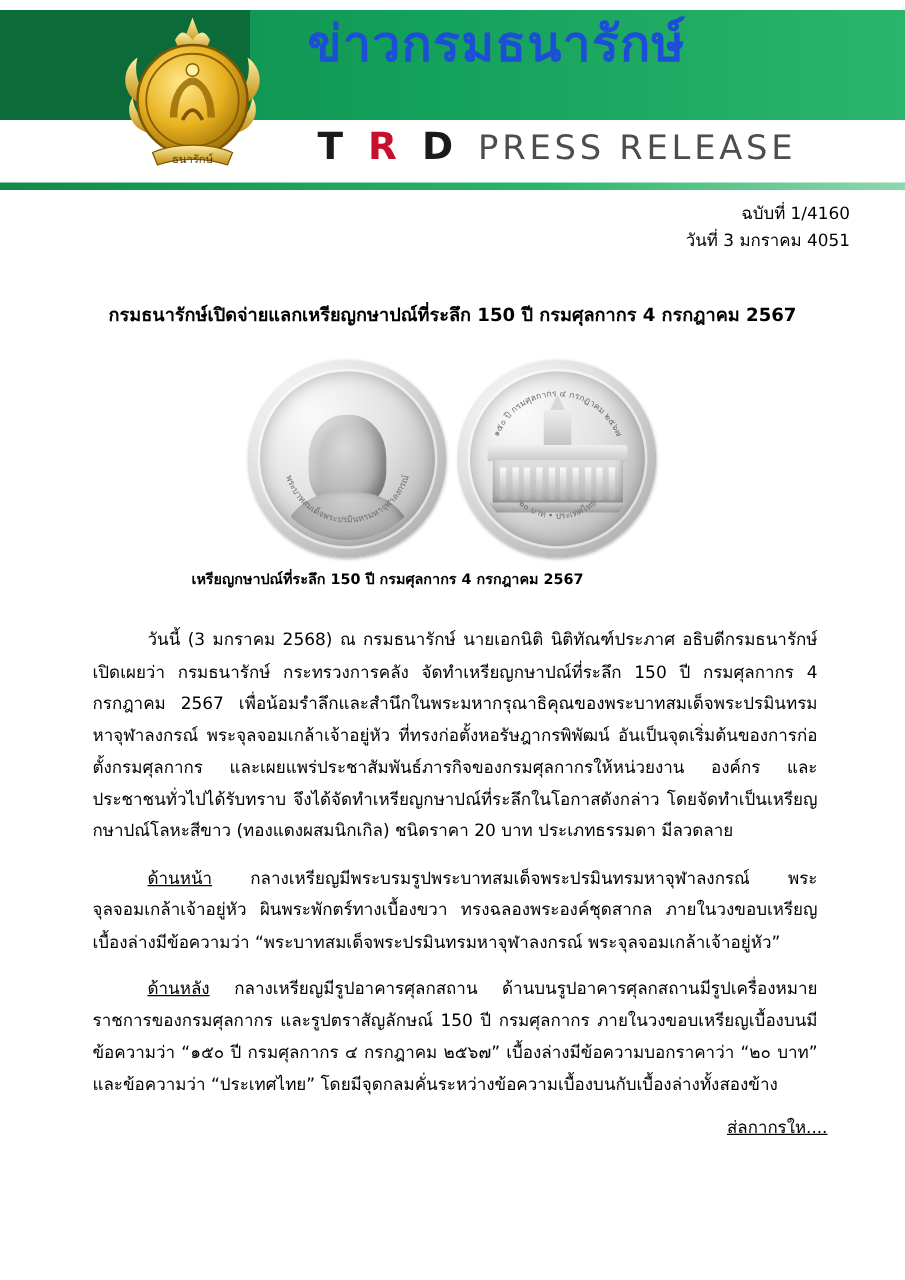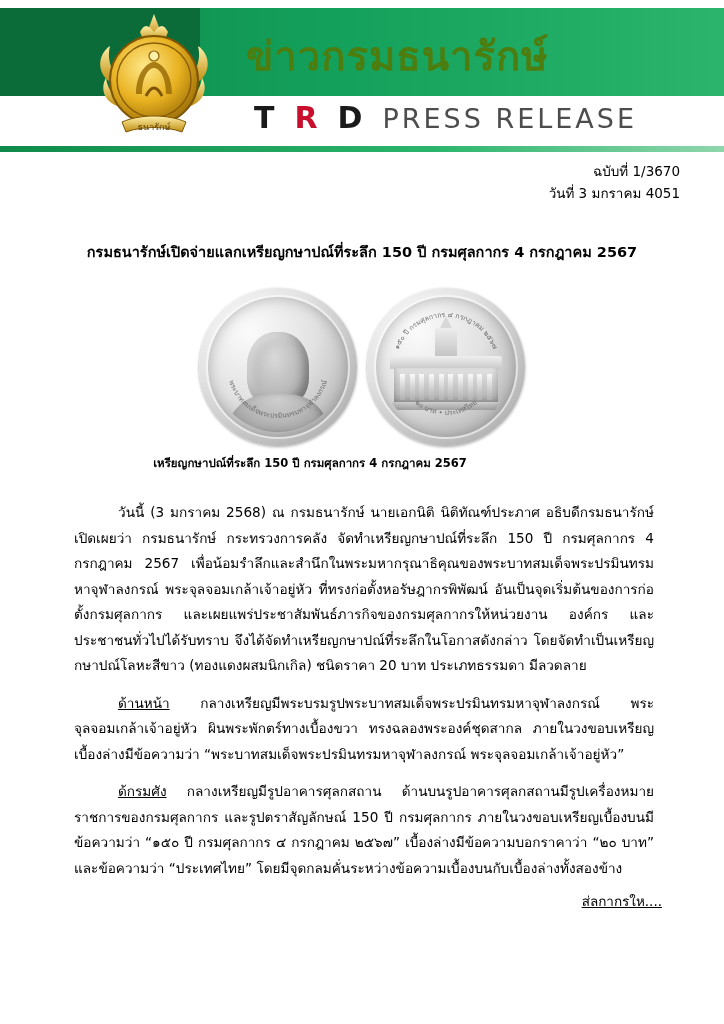--- a/index.html
+++ b/index.html
@@ -51,24 +51,24 @@
     position: absolute;
     left: 0;
     top: 146px;
     width: 724px;
     height: 6px;
     background: linear-gradient(90deg, #0f8a4a 0%, #2bb56c 60%, #8fd6ad 100%);
   }
   .header-title-th {
     position: absolute;
     left: 246px;
-    top: 28px;
+    top: 8px;
     font-size: 40px;
     line-height: 56px;
-    color: #4d7c0f;
+    color: #1d4ed8;
     font-weight: bold;
     letter-spacing: 1px;
     white-space: nowrap;
   }
   .trd-row {
     position: absolute;
     left: 254px;
     top: 100px;
     display: flex;
     align-items: baseline;
@@ -323,21 +323,21 @@
 
   <div class="trd-row">
     <span class="trd-t">T</span>
     <span class="trd-r">R</span>
     <span class="trd-d">D</span>
     <span class="trd-pr">PRESS RELEASE</span>
   </div>
 </div>
 
 <div class="issue-block">
-  <div>ฉบับที่ 1/3670</div>
+  <div>ฉบับที่ 1/4160</div>
   <div>วันที่ 3 มกราคม 4051</div>
 </div>
 
 <div class="doc-title">กรมธนารักษ์เปิดจ่ายแลกเหรียญกษาปณ์ที่ระลึก 150 ปี กรมศุลกากร 4 กรกฎาคม 2567</div>
 
 <div class="coins">
   <div class="coin">
     <div class="coin-inner">
       <div class="portrait"></div>
       <div class="shoulders"></div>
@@ -385,16 +385,16 @@
       </svg>
     </div>
   </div>
 </div>
 
 <div class="coin-caption">เหรียญกษาปณ์ที่ระลึก 150 ปี กรมศุลกากร 4 กรกฎาคม 2567</div>
 
 <div class="body-copy">
   <p class="indent">วันนี้ (3 มกราคม 2568) ณ กรมธนารักษ์ นายเอกนิติ นิติทัณฑ์ประภาศ อธิบดีกรมธนารักษ์ เปิดเผยว่า กรมธนารักษ์ กระทรวงการคลัง จัดทำเหรียญกษาปณ์ที่ระลึก 150 ปี กรมศุลกากร 4 กรกฎาคม 2567 เพื่อน้อมรำลึกและสำนึกในพระมหากรุณาธิคุณของพระบาทสมเด็จพระปรมินทรมหาจุฬาลงกรณ์ พระจุลจอมเกล้าเจ้าอยู่หัว ที่ทรงก่อตั้งหอรัษฎากรพิพัฒน์ อันเป็นจุดเริ่มต้นของการก่อตั้งกรมศุลกากร และเผยแพร่ประชาสัมพันธ์ภารกิจของกรมศุลกากรให้หน่วยงาน องค์กร และประชาชนทั่วไปได้รับทราบ จึงได้จัดทำเหรียญกษาปณ์ที่ระลึกในโอกาสดังกล่าว โดยจัดทำเป็นเหรียญกษาปณ์โลหะสีขาว (ทองแดงผสมนิกเกิล) ชนิดราคา 20 บาท ประเภทธรรมดา มีลวดลาย</p>
   <p class="indent"><span class="u-bold">ด้านหน้า</span><span> กลางเหรียญมีพระบรมรูปพระบาทสมเด็จพระปรมินทรมหาจุฬาลงกรณ์ พระจุลจอมเกล้าเจ้าอยู่หัว ผินพระพักตร์ทางเบื้องขวา ทรงฉลองพระองค์ชุดสากล ภายในวงขอบเหรียญเบื้องล่างมีข้อความว่า “พระบาทสมเด็จพระปรมินทรมหาจุฬาลงกรณ์ พระจุลจอมเกล้าเจ้าอยู่หัว”</span></p>
-  <p class="indent"><span class="u-bold">ด้กรมศัง</span><span> กลางเหรียญมีรูปอาคารศุลกสถาน ด้านบนรูปอาคารศุลกสถานมีรูปเครื่องหมายราชการของกรมศุลกากร และรูปตราสัญลักษณ์ 150 ปี กรมศุลกากร ภายในวงขอบเหรียญเบื้องบนมีข้อความว่า “๑๕๐ ปี กรมศุลกากร ๔ กรกฎาคม ๒๕๖๗” เบื้องล่างมีข้อความบอกราคาว่า “๒๐ บาท” และข้อความว่า “ประเทศไทย” โดยมีจุดกลมคั่นระหว่างข้อความเบื้องบนกับเบื้องล่างทั้งสองข้าง</span></p>
+  <p class="indent"><span class="u-bold">ด้านหลัง</span><span> กลางเหรียญมีรูปอาคารศุลกสถาน ด้านบนรูปอาคารศุลกสถานมีรูปเครื่องหมายราชการของกรมศุลกากร และรูปตราสัญลักษณ์ 150 ปี กรมศุลกากร ภายในวงขอบเหรียญเบื้องบนมีข้อความว่า “๑๕๐ ปี กรมศุลกากร ๔ กรกฎาคม ๒๕๖๗” เบื้องล่างมีข้อความบอกราคาว่า “๒๐ บาท” และข้อความว่า “ประเทศไทย” โดยมีจุดกลมคั่นระหว่างข้อความเบื้องบนกับเบื้องล่างทั้งสองข้าง</span></p>
 </div>
 
 <div class="sig">ส่ลกากรให....</div>
 
 </body></html>

